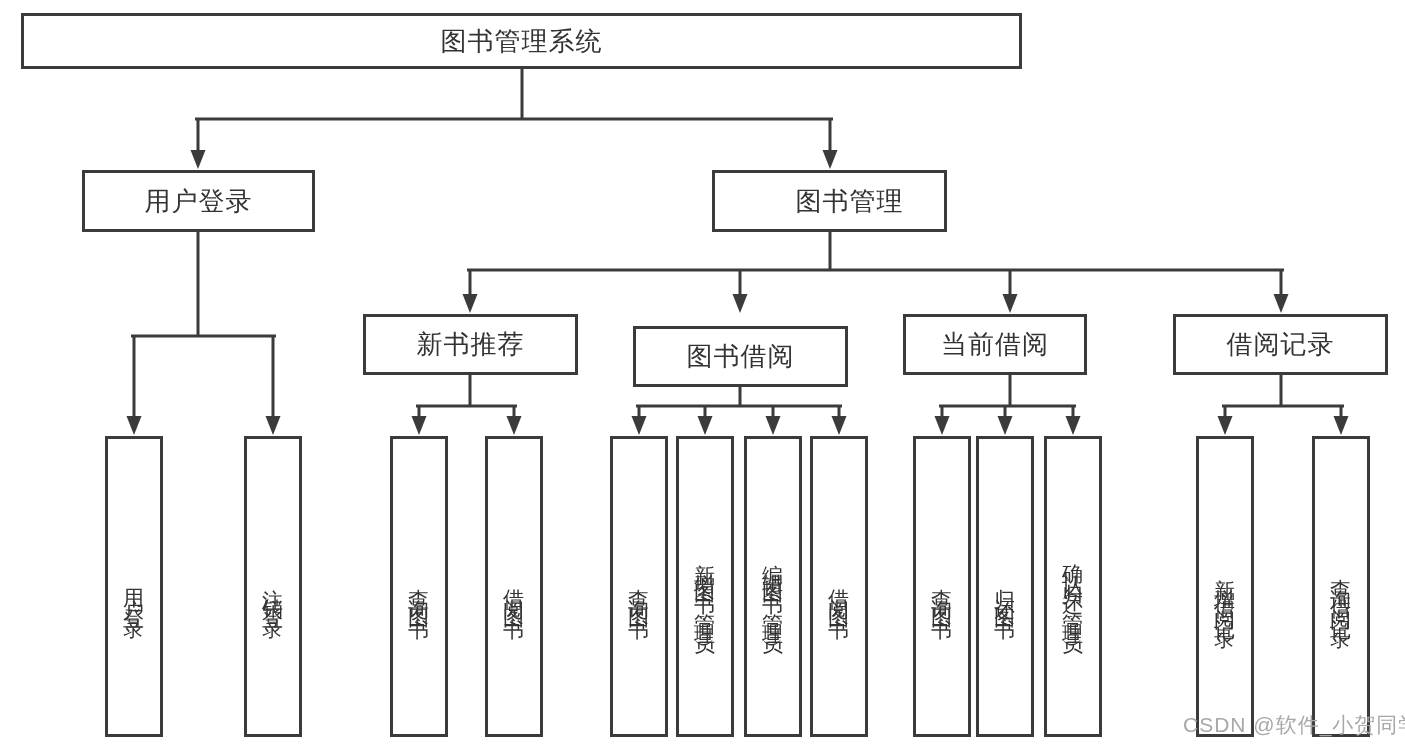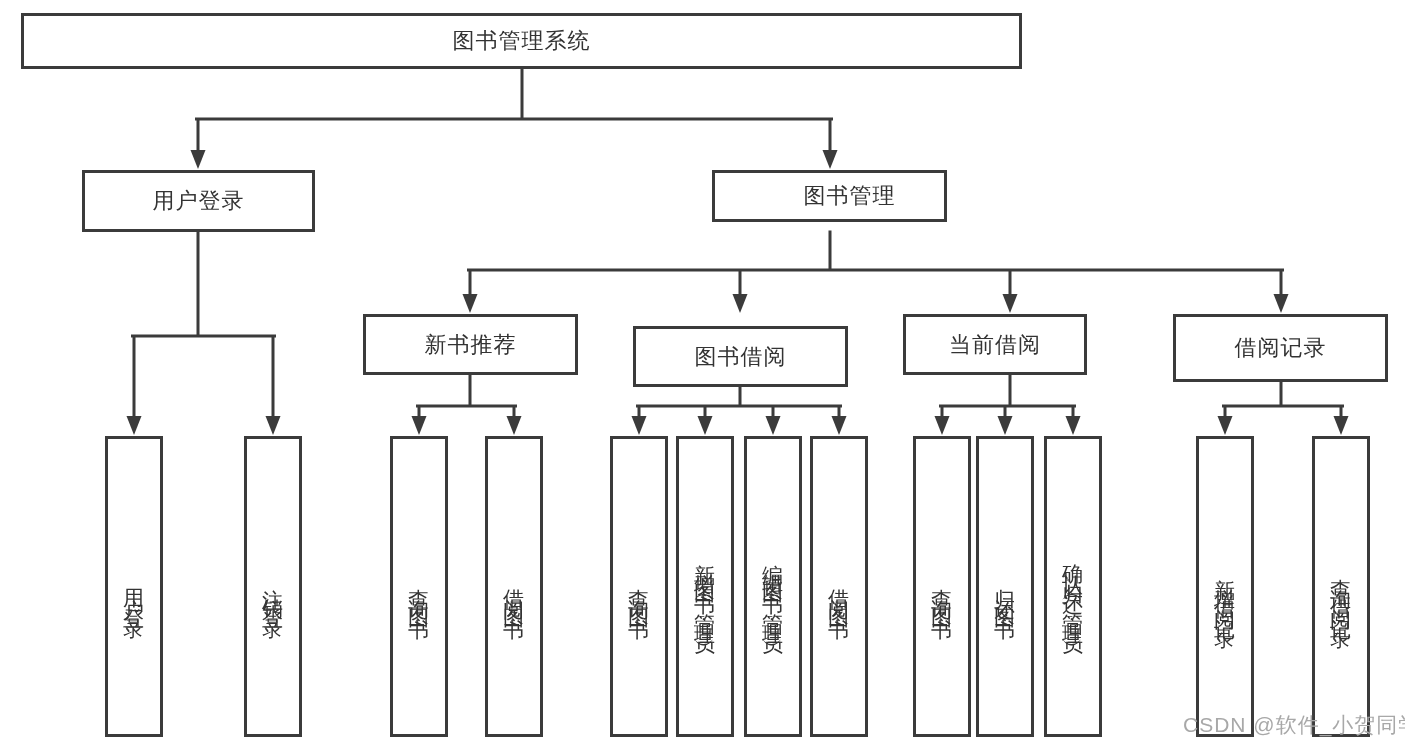--- a/index.html
+++ b/index.html
@@ -35,21 +35,21 @@
     position: absolute;
     background: #ffffff;
     border: 3px solid var(--line, #3b3b3b);
     display: flex;
     align-items: center;
     justify-content: center;
     z-index: 2;
     color: var(--text, #333333);
   }
   .hbox {
-    font-size: 22px;
+    font-size: 26px;
     font-weight: 500;
     letter-spacing: 1px;
     white-space: nowrap;
   }
   .leaf {
     top: 436px;
     width: 58px;
     height: 301px;
   }
   .vtext {
@@ -117,26 +117,26 @@
     <g>
       <path d="M1281 375 V406 M1223.5 406 H1342.5 M1225 406 V418 M1341 406 V418"></path>
       <polygon points="1217.5,416 1232.5,416 1225,435"></polygon>
       <polygon points="1333.5,416 1348.5,416 1341,435"></polygon>
     </g>
   </svg>
 
   <div class="box hbox" style="left:21px; top:13px; width:1001px; height:56px;">图书管理系统</div>
 
   <div class="box hbox" style="left:82px; top:170px; width:233px; height:62px;">用户登录</div>
-  <div class="box hbox" style="left:712px; top:170px; width:235px; height:52px;padding-left:40px;">图书管理</div>
+  <div class="box hbox" style="left:712px; top:170px; width:235px; height:62px;padding-left:40px;">图书管理</div>
 
   <div class="box hbox" style="left:363px; top:314px; width:215px; height:61px;">新书推荐</div>
   <div class="box hbox" style="left:633px; top:314px; width:215px; height:61px;margin-top:12px;">图书借阅</div>
   <div class="box hbox" style="left:903px; top:314px; width:184px; height:61px;">当前借阅</div>
-  <div class="box hbox" style="left:1173px; top:314px; width:215px; height:68px;">借阅记录</div>
+  <div class="box hbox" style="left:1173px; top:314px; width:215px; height:61px;">借阅记录</div>
 
   <div class="box leaf" style="left:105px;">
     <span class="vtext">用户登录</span>
   </div>
   <div class="box leaf" style="left:244px;">
     <span class="vtext">注销登录</span>
   </div>
 
   <div class="box leaf" style="left:390px;">
     <span class="vtext">查询图书</span>

